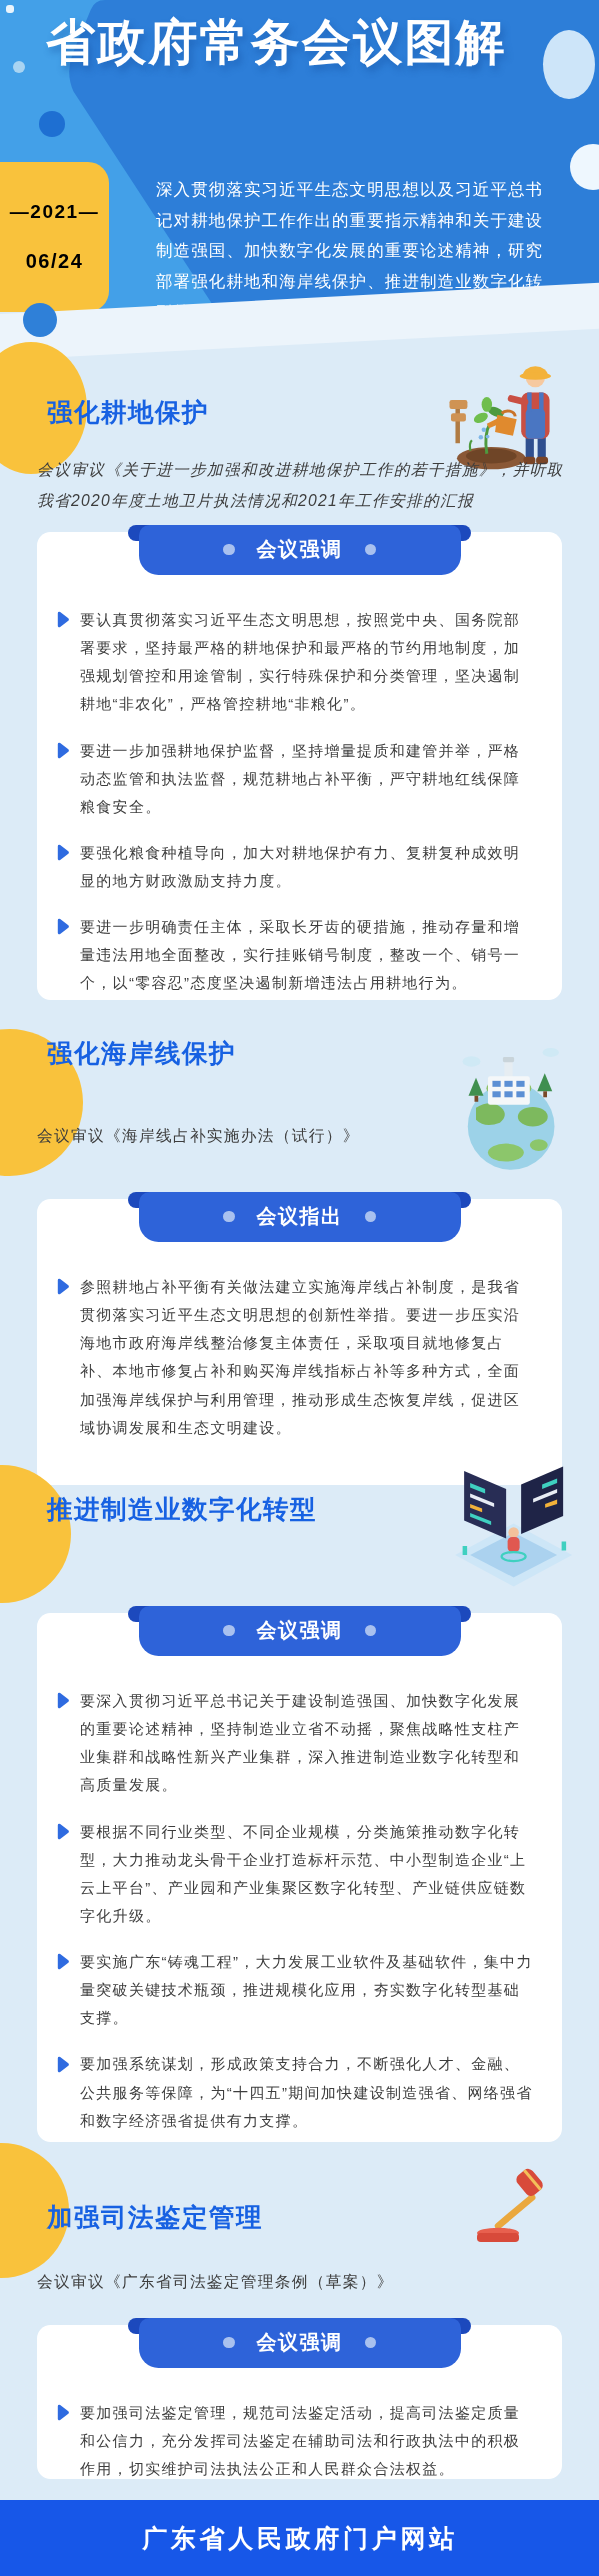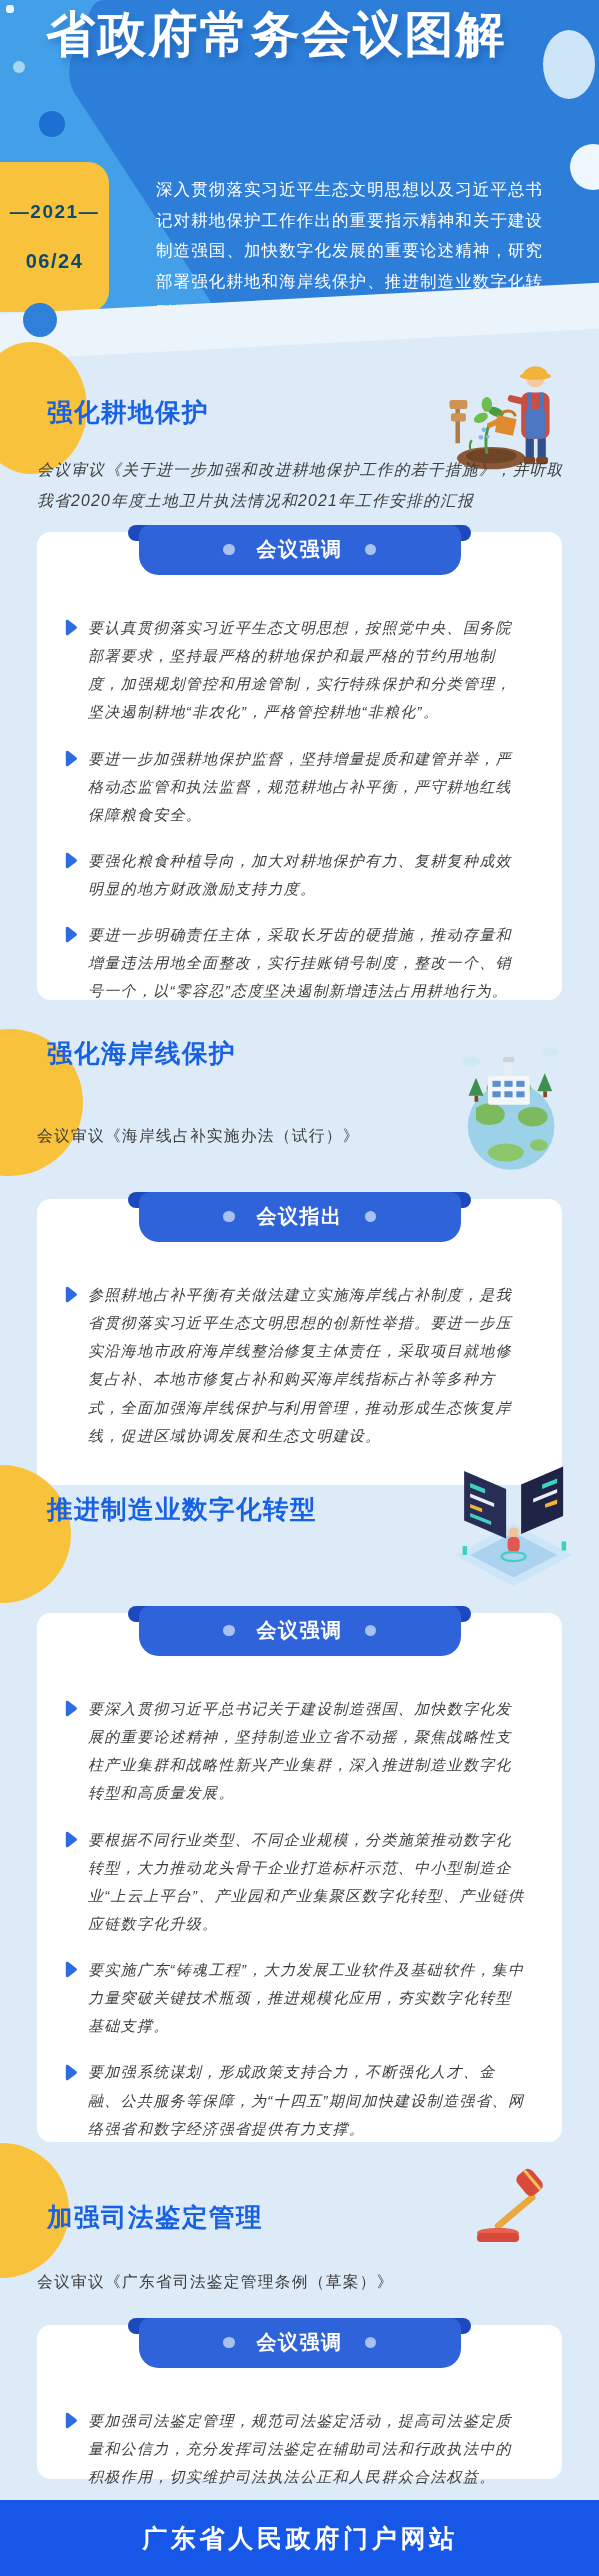--- a/index.html
+++ b/index.html
@@ -9,23 +9,23 @@
   
   .header{position:absolute;left:0;top:0;width:600px;height:324px;}
   .hdr-base{position:absolute;left:0;top:0;width:600px;height:319px;background:#43a0e8;border-radius:0 0 0 60px;}
   .hdr-card-svg{position:absolute;left:0;top:0;}
   .hdr-deco{position:absolute;border-radius:50%;}
   .d-sq{left:6px;top:4.5px;width:8.2px;height:8.2px;border-radius:3px;background:#eaf4fc;}
   .d-small{left:12.7px;top:61px;width:12px;height:12px;background:#a9d4f2;}
   .d-dark{left:39px;top:111px;width:25.5px;height:25.5px;background:#1e6fd2;}
   .d-ellipse{left:543px;top:30px;width:52px;height:69px;background:#cde5f9;}
   .d-white{left:570px;top:144px;width:46px;height:46px;background:#eef7fe;}
-  .page-title{position:absolute;left:46px;top:2px;margin:0;font-size:49px;font-weight:bold;color:#ffffff;letter-spacing:2.2px;white-space:nowrap;text-shadow:3px 4.5px 7.5px rgba(21,80,160,.45);}
+  .page-title{position:absolute;left:46px;top:10px;margin:0;font-size:49px;font-weight:bold;color:#ffffff;letter-spacing:2.2px;white-space:nowrap;text-shadow:3px 4.5px 7.5px rgba(21,80,160,.45);}
   .intro{position:absolute;left:156px;top:174px;width:391px;margin:0;font-size:16.5px;line-height:1.86;letter-spacing:1.1px;color:#ffffff;}
-  .date-badge{position:absolute;left:0;top:162px;width:109px;height:150px;background:#f9c23c;border-radius:0 21px 21px 0;display:flex;flex-direction:column;align-items:center;justify-content:center;gap:27px;color:#0c4a6e;font-weight:bold;}
+  .date-badge{position:absolute;left:0;top:162px;width:109px;height:150px;background:#f9c23c;border-radius:0 21px 21px 0;display:flex;flex-direction:column;align-items:center;justify-content:center;gap:27px;color:#000000;font-weight:bold;}
   .date-top{font-size:19px;letter-spacing:1.5px;}
   .date-bottom{font-size:20px;letter-spacing:1.5px;}
   .wedge{position:absolute;left:-30px;top:298px;width:675px;height:46px;background:#ecf4fb;transform:rotate(-3deg);}
   .blue-dot{position:absolute;left:22.5px;top:303px;width:34px;height:34px;border-radius:50%;background:#2f80d8;}
 
   
   .blob{position:absolute;border-radius:50%;background:#f9c23c;}
   .blob.s1{left:-25.5px;top:342px;width:112px;height:132px;}
   .blob.s2{left:-64px;top:1029px;width:147px;height:147px;}
   .blob.s3{left:-67px;top:1465px;width:138px;height:138px;}
@@ -52,21 +52,21 @@
   .card.c2{top:1199px;height:286px;}
   .card.c3{top:1613px;height:529px;}
   .card.c4{top:2325px;height:154px;}
   .ribbon{position:absolute;top:-7.5px;left:50%;transform:translateX(-50%);width:322px;height:50px;}
   .notch{position:absolute;top:0;width:27px;height:16.5px;background:#1c49bd;z-index:0;}
   .notch.nl{left:-10.5px;border-radius:10.5px 0 0 10.5px;}
   .notch.nr{right:-10.5px;border-radius:0 10.5px 10.5px 0;}
   .ribbon-body{position:absolute;left:0;top:0;right:0;bottom:0;background:#2e63d9;border-radius:10.5px 10.5px 19.5px 19.5px;display:flex;align-items:center;justify-content:center;gap:22px;z-index:1;}
   .rdot{width:11.2px;height:11.2px;border-radius:50%;background:#a9c1ef;}
   .ribbon-label{color:#ffffff;font-size:20px;font-weight:bold;letter-spacing:1.5px;white-space:nowrap;}
-  .points{list-style:none;margin:16px;padding:66px 21px 0 12px;font-style:italic;}
+  .points{list-style:none;margin:8px;padding:66px 21px 0 12px;}
   .point{position:relative;padding-left:23px;margin-bottom:18px;font-size:15px;line-height:1.875;letter-spacing:1.3px;color:#3d3d3d;}
   .point:last-child{margin-bottom:0;}
   .mk{position:absolute;left:0;top:5.2px;}
 
   
   .footer{position:absolute;left:0;top:2500px;width:600px;height:76px;background:#1757e8;display:flex;align-items:center;justify-content:center;}
   .footer-text{color:#ffffff;font-size:25px;font-weight:bold;letter-spacing:3.7px;white-space:nowrap;}
 </style>
 </head>
 <body>

